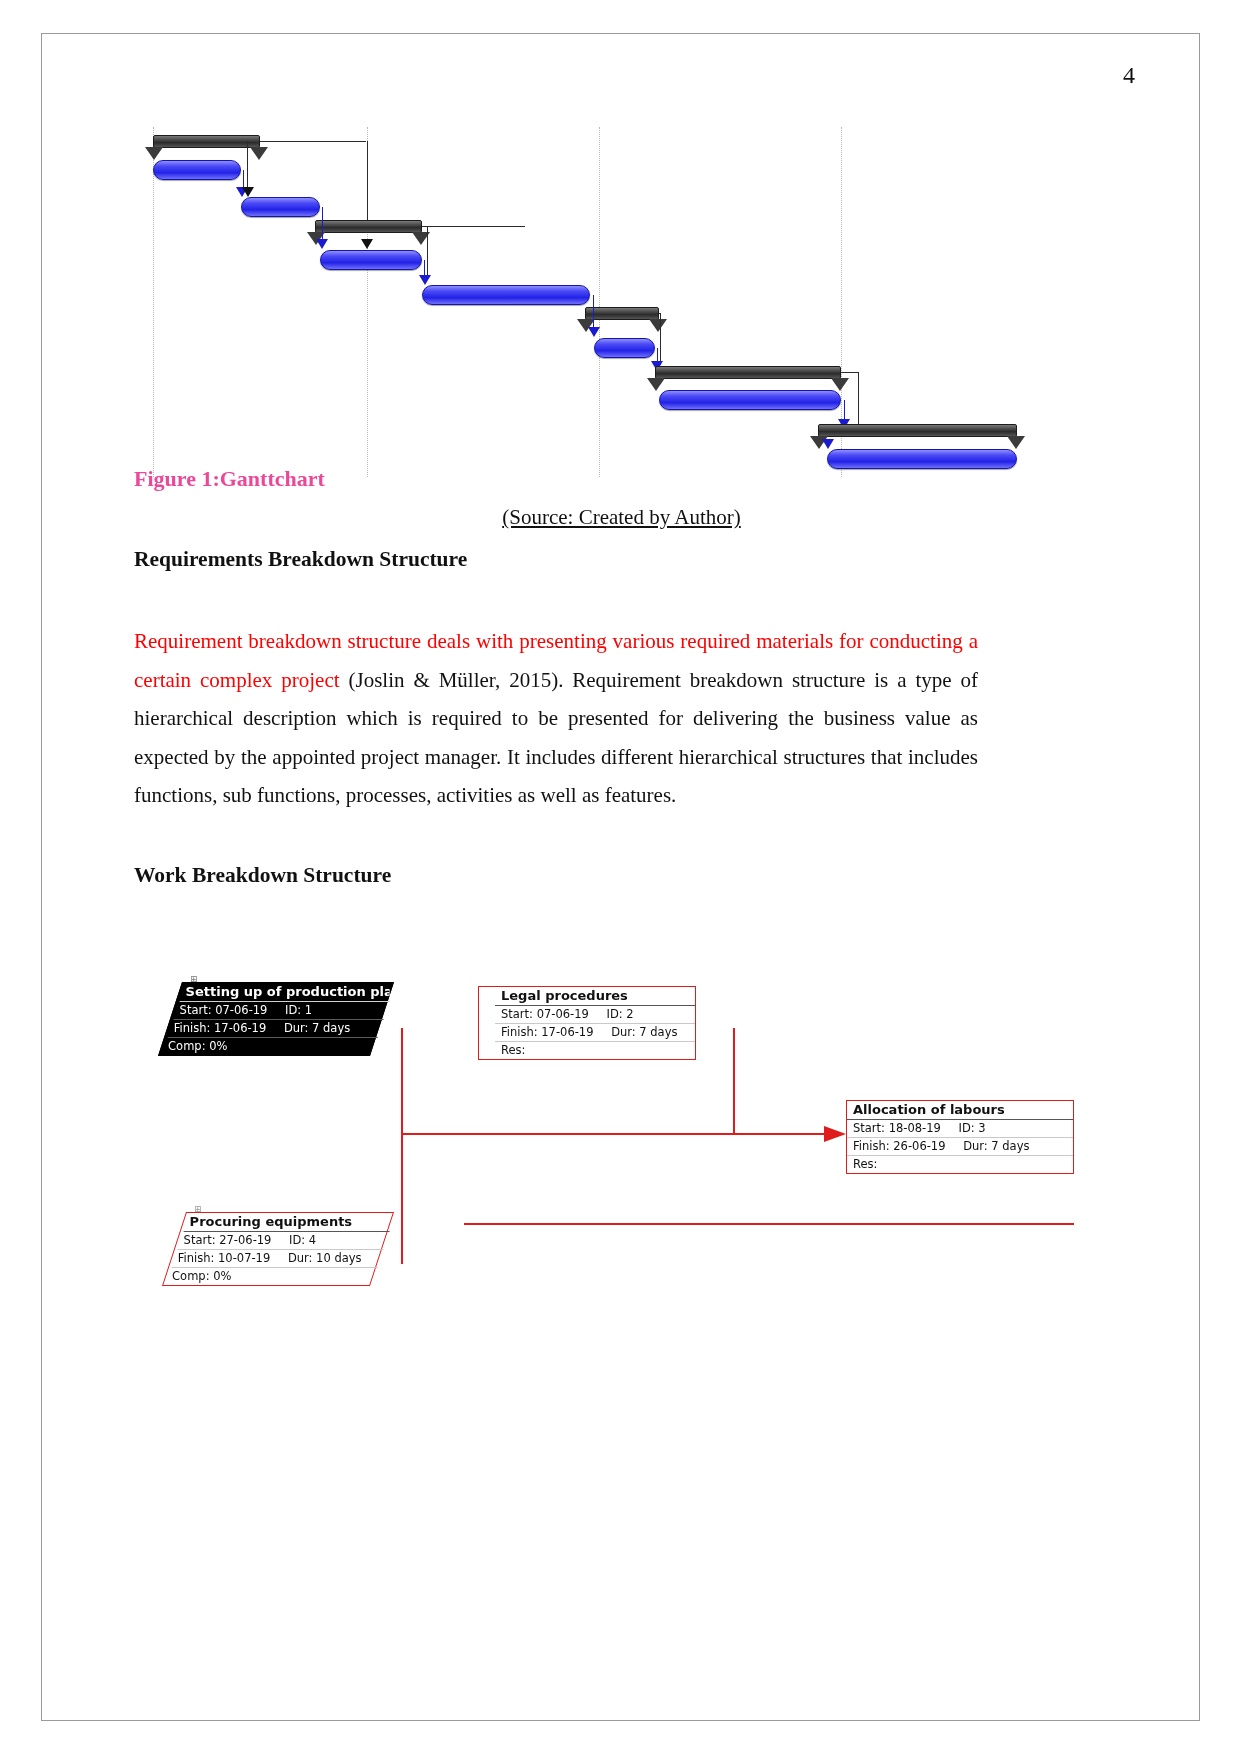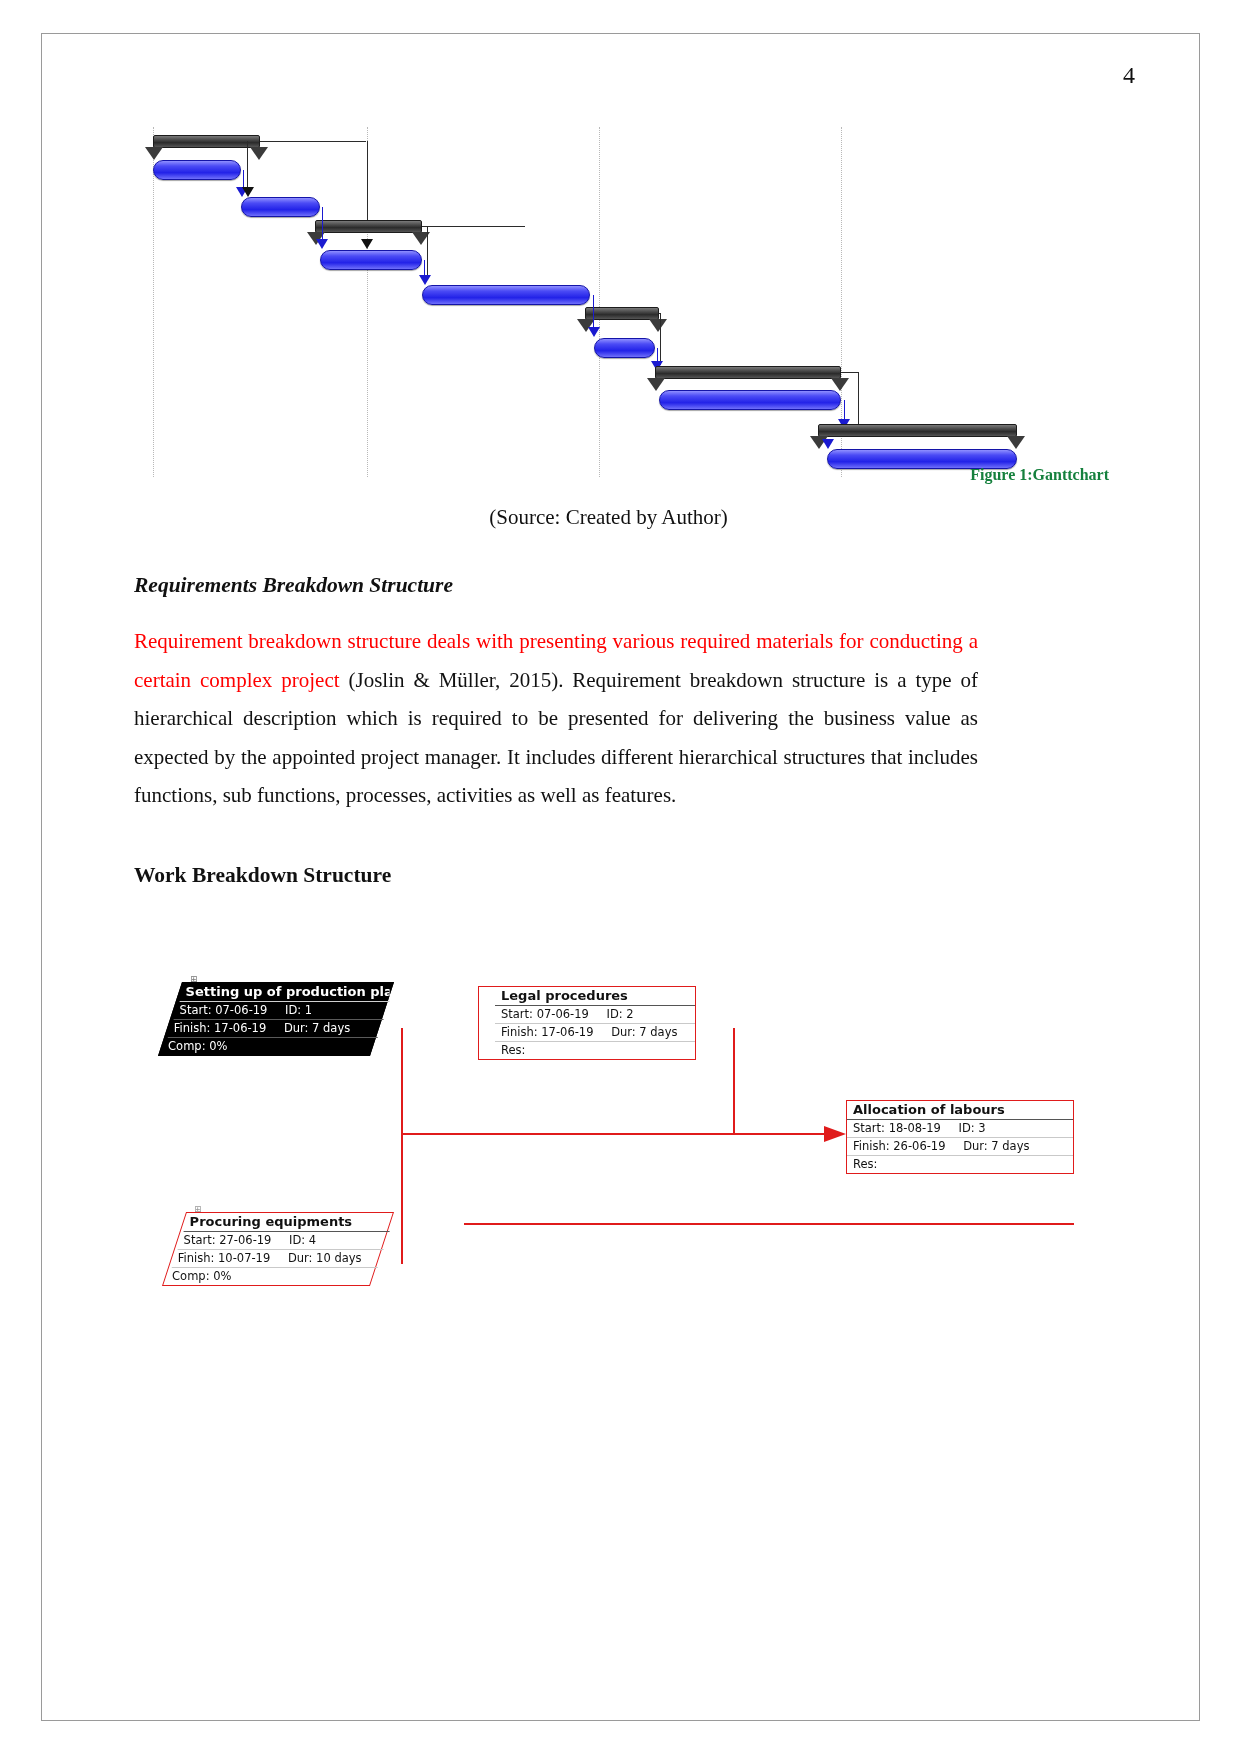--- a/index.html
+++ b/index.html
@@ -90,31 +90,32 @@
     border-left: 6px solid transparent;
     border-right: 6px solid transparent;
     border-top: 10px solid #111;
   }
   .arrow-down.blue { border-top-color: #1a1ad0; }
 
   
   .fig-caption {
     position: absolute;
     left: 92px; width: 975px;
-    text-align: right;
+    text-align: left;
     font-weight: bold;
-    font-size: 16px;
-    color: #15803d;
+    font-size: 22px;
+    color: #ec4899;
   }
   .fig-source {
     position: absolute;
-    left: 79px; width: 975px;
+    left: 92px; width: 975px;
     text-align: center;
     font-size: 21px;
     color: #111;
+    text-decoration: underline;
   }
   .heading {
     position: absolute;
     left: 92px;
     font-size: 21.5px;
     font-weight: bold;
     color: #111;
   }
   .body-par {
     position: absolute;
@@ -256,21 +257,21 @@
       <div class="cap right"></div>
     </div>
 
     <div class="bar-task" style="left:74.5%; width:20.5%; top:322px;"></div>
     <div class="arrow-down blue" style="left:74.0%; top:312px;"></div>
   </div>
 
   <div class="fig-caption" style="top:432px;">Figure 1:Ganttchart</div>
   <div class="fig-source" style="top:471px;">(Source: Created by Author)</div>
 
-  <div class="heading" style="top:539px;font-style:italic;">Requirements Breakdown Structure</div>
+  <div class="heading" style="top:513px;">Requirements Breakdown Structure</div>
 
   <div class="body-par" style="top:588px;"><span class="red">Requirement breakdown structure deals with presenting various required materials for conducting a certain complex project</span><span> (Joslin &amp; Müller, 2015). Requirement breakdown structure is a type of hierarchical description which is required to be presented for delivering the business value as expected by the appointed project manager. It includes different hierarchical structures that includes functions, sub functions, processes, activities as well as features.</span></div>
 
   <div class="heading" style="top:829px;">Work Breakdown Structure</div>
 
   <div class="wbs">
     <svg width="975" height="350" aria-hidden="true">
       <g stroke="#e01b1b" stroke-width="2" fill="none">
 
         <path d="M 268 94 L 268 200 L 620 200"></path>

